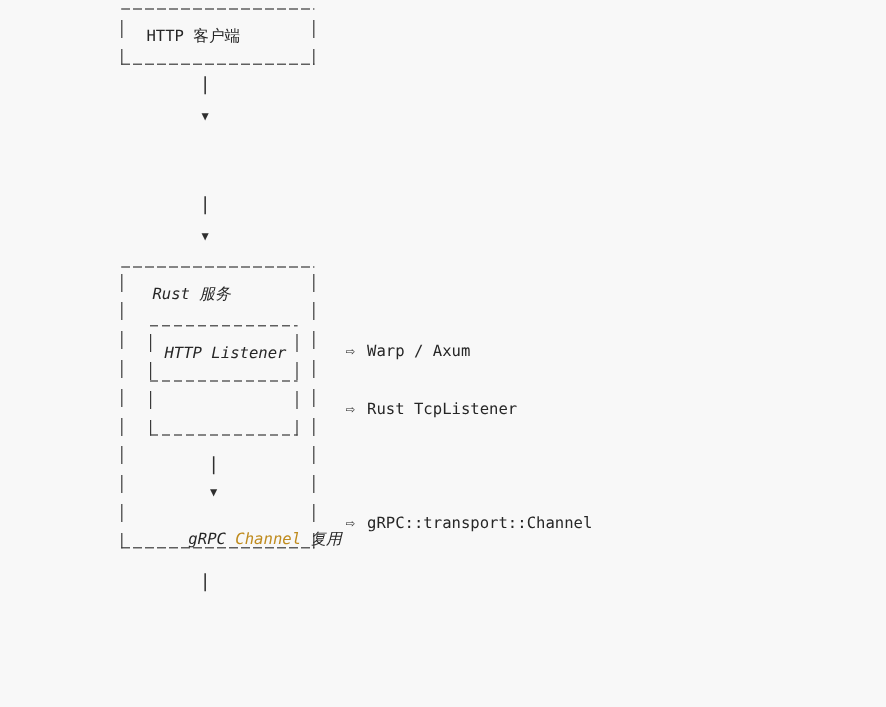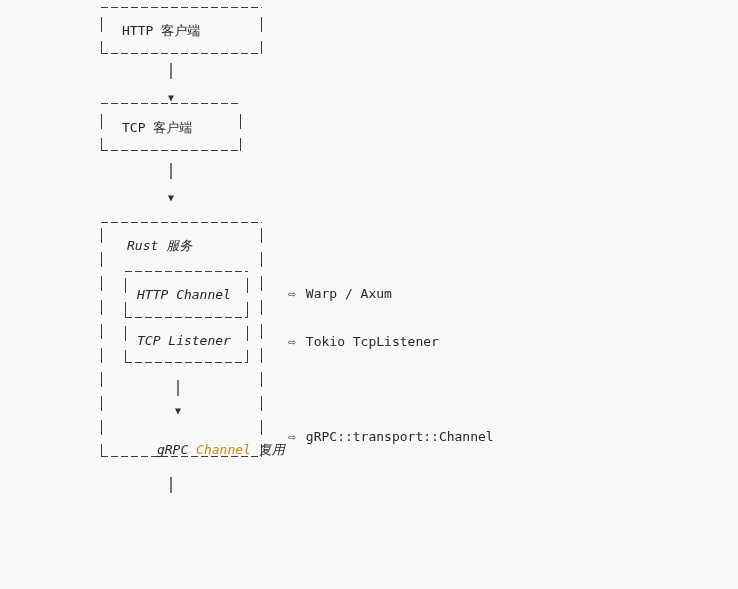--- a/index.html
+++ b/index.html
@@ -67,59 +67,53 @@
 
 <div class="canvas">
 
   <div class="box flexbox b-http">
     <span class="label">HTTP 客户端</span>
   </div>
 
   <span class="glyph pipe c1p">|</span>
   <span class="glyph arrowhead c1a">▼</span>
 
-  <div class="box flexbox b-tcp">
-    <span class="label">TCP 客户端</span>
-  </div>
 
   <span class="glyph pipe c2p">|</span>
   <span class="glyph arrowhead c2a">▼</span>
 
   <div class="box b-rust">
     <span class="label rust-title">Rust 服务</span>
 
     <div class="box b-inner">
       <div class="inner-row">
-        <span class="label">HTTP Channel</span>
+        <span class="label">HTTP Listener</span>
       </div>
       <div class="inner-divider"></div>
-      <div class="inner-row">
-        <span class="label">TCP Listener</span>
-      </div>
     </div>
 
     <div class="grpc-line">
       <span class="label">gRPC </span><span class="label hl">Channel</span><span class="label"> 复用</span>
     </div>
   </div>
 
   <span class="glyph pipe c3p">|</span>
   <span class="glyph arrowhead c3a">▼</span>
 
   <span class="glyph pipe c4p">|</span>
   <span class="glyph arrowhead c4a">▼</span>
 
 
   <div class="ann ann-warp">
     <span class="arr">⇨</span>
     <span class="label">Warp / Axum</span>
   </div>
   <div class="ann ann-tokio">
     <span class="arr">⇨</span>
-    <span class="label">Tokio TcpListener</span>
+    <span class="label">Rust TcpListener</span>
   </div>
   <div class="ann ann-tonic">
     <span class="arr">⇨</span>
     <span class="label">gRPC::transport::Channel</span>
   </div>
 
   <div class="fab"></div>
 
 </div>
 

